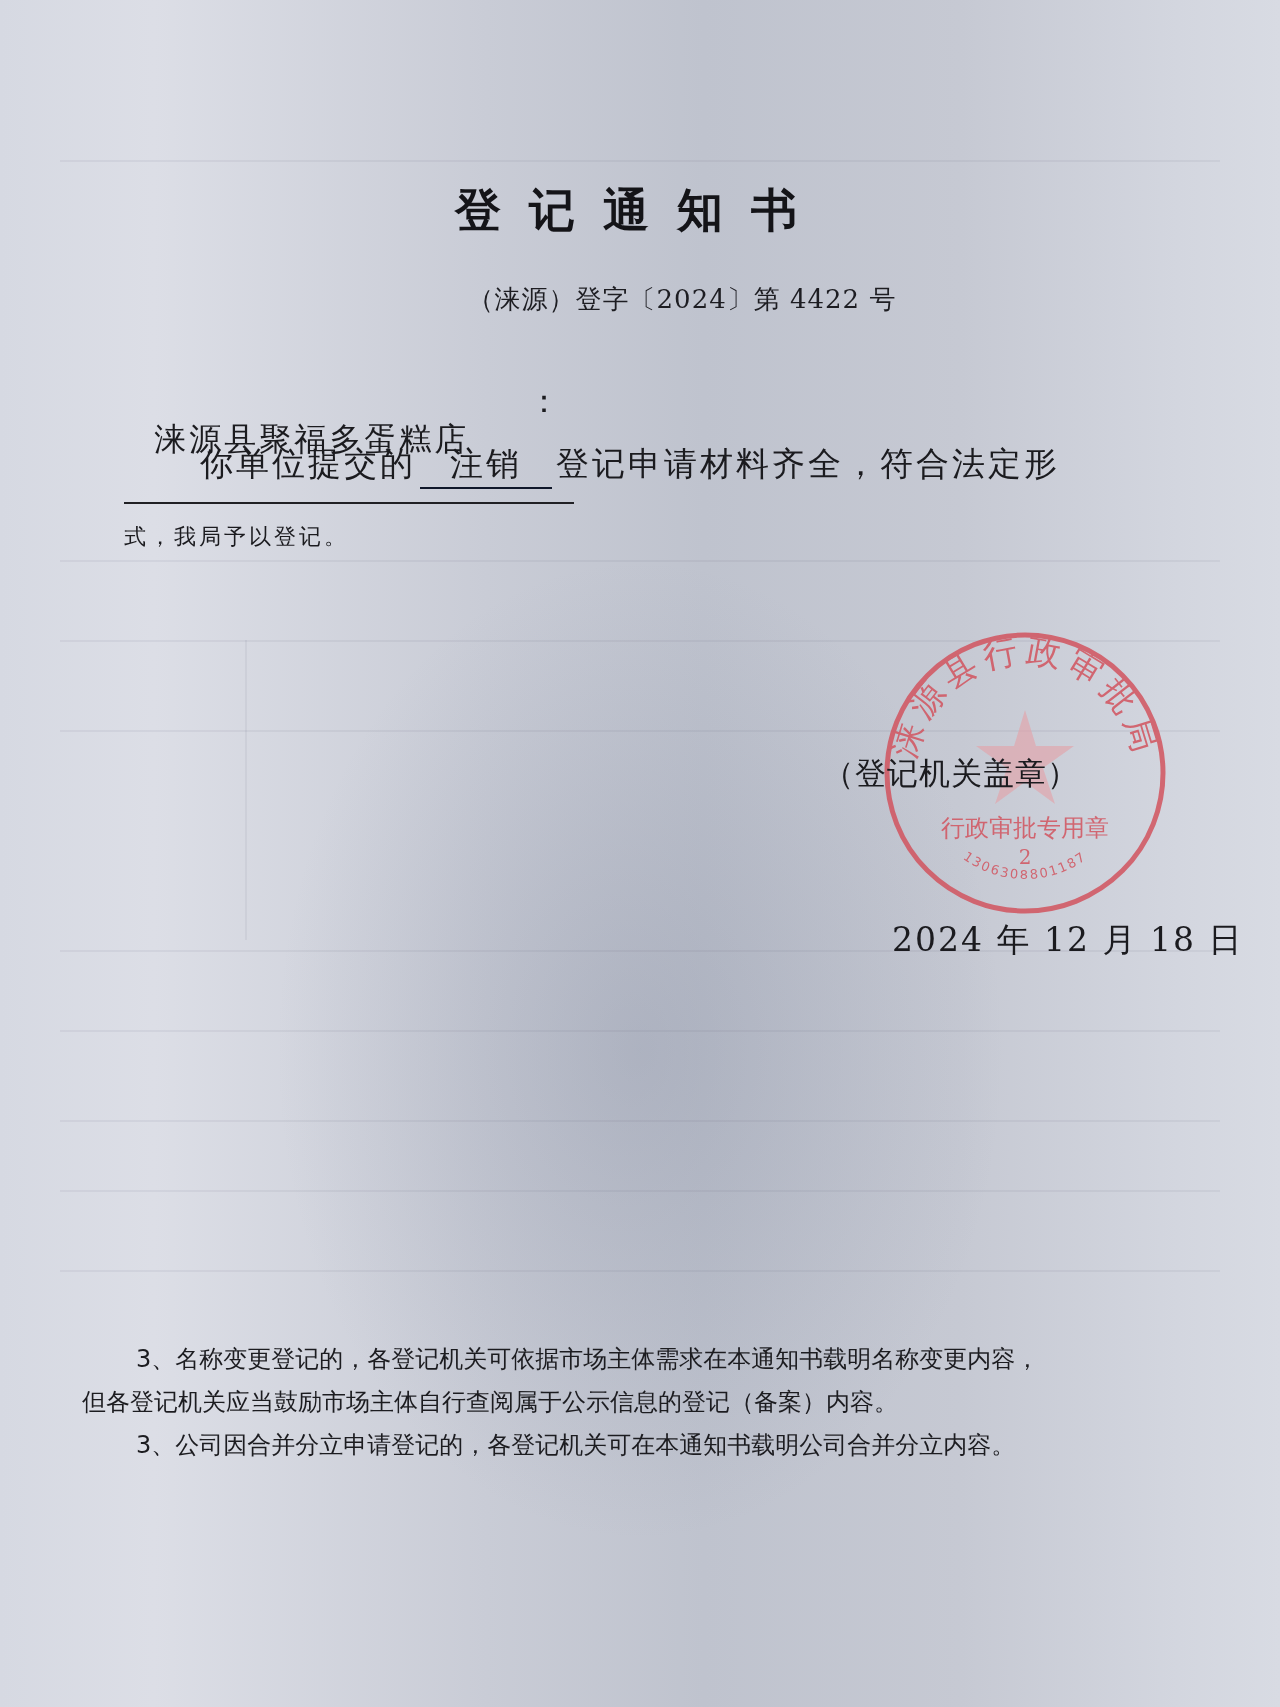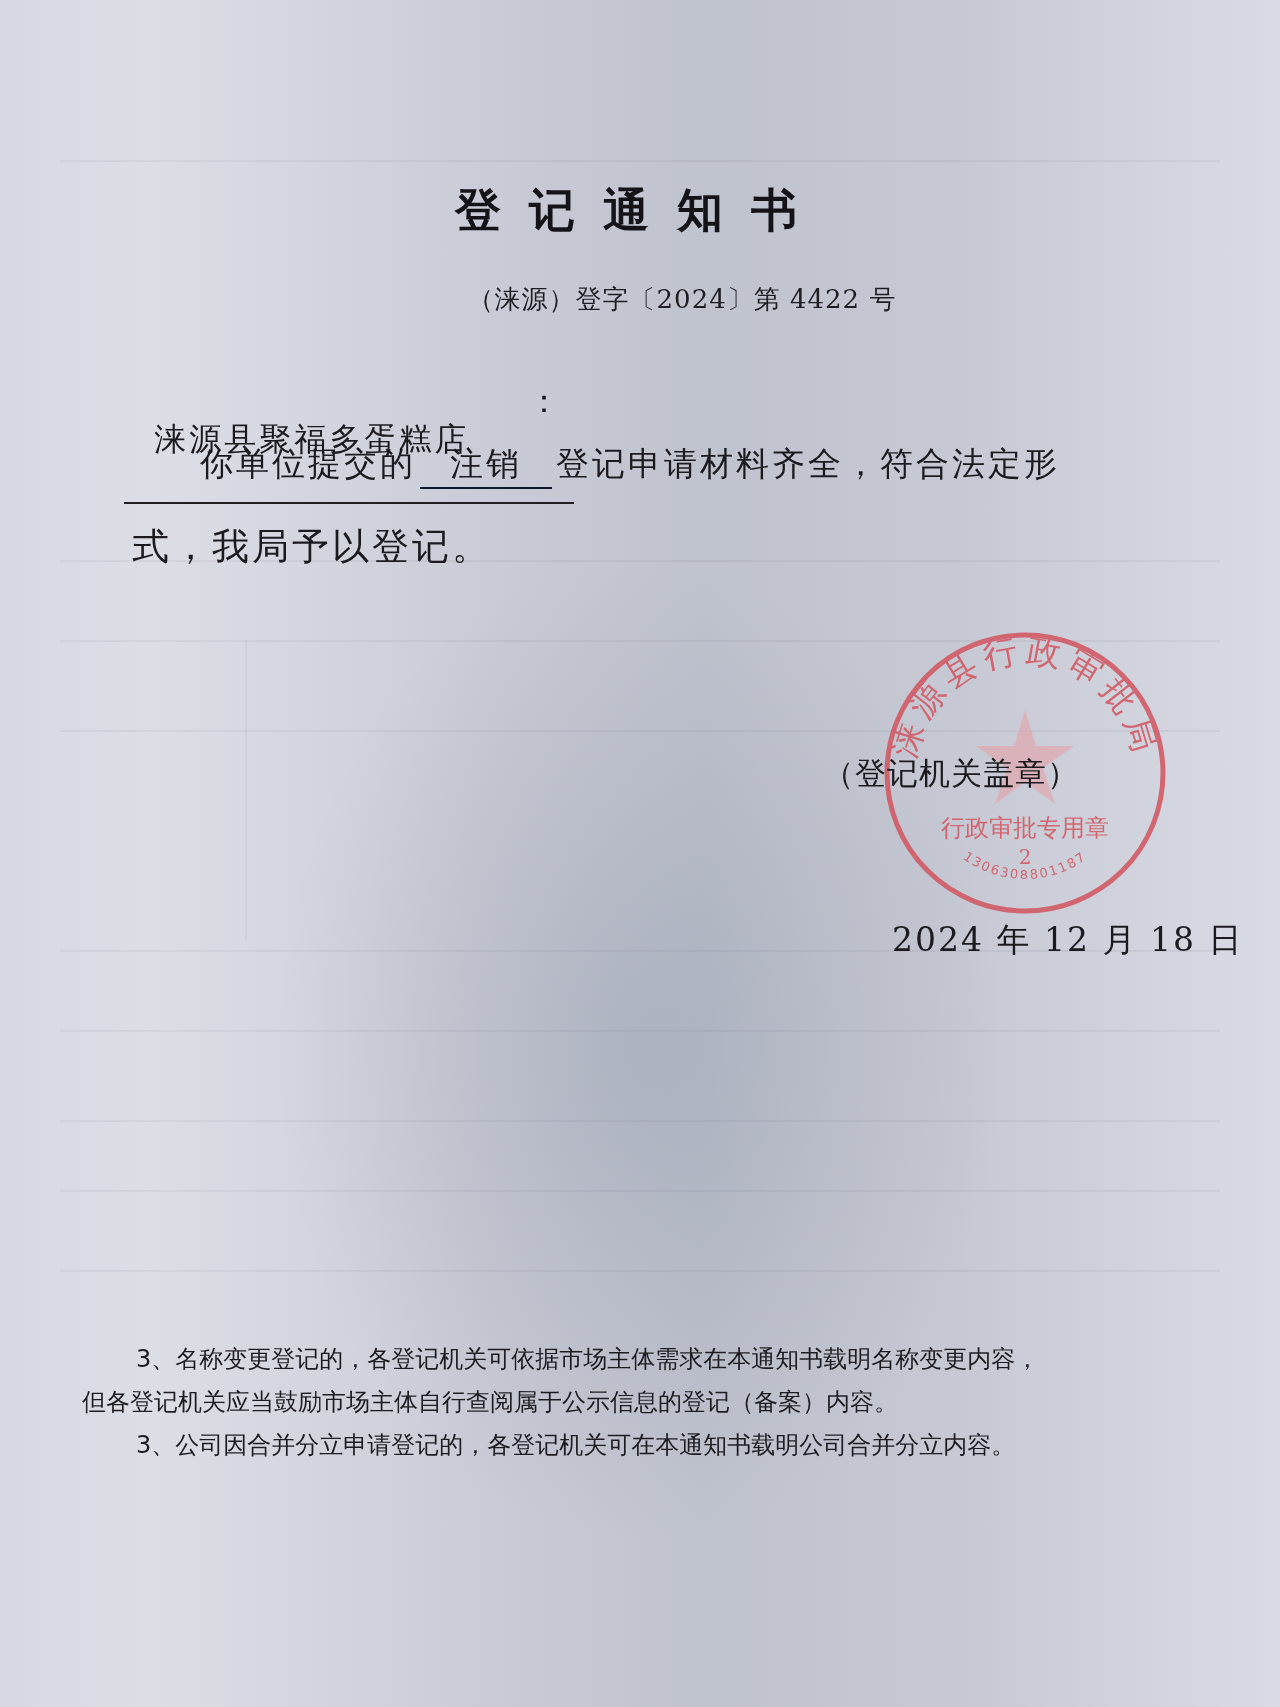--- a/index.html
+++ b/index.html
@@ -36,21 +36,21 @@
   .addressee .colon { position: absolute; right: 14px; top: 0; }
 
   .body-line1 {
     position: absolute; left: 200px; top: 442px; font-size: 33px; letter-spacing: 3px; white-space: nowrap;
   }
   .fill-blank {
     display: inline-block; min-width: 120px; border-bottom: 2px solid #0f172a; text-align: center;
     padding: 0 6px; margin: 0 4px; letter-spacing: 3px;
   }
   .body-line2 {
-    position: absolute; left: 132px; top: 522px; font-size: 37px; letter-spacing: 3px; white-space: nowrap;
+    position: absolute; left: 124px; top: 522px; font-size: 22px; letter-spacing: 3px; white-space: nowrap;
   }
 
   .seal-label {
     position: absolute; left: 823px; top: 753px; font-size: 31px; letter-spacing: 1px; z-index: 3;
   }
   .stamp {
     position: absolute; left: 880px; top: 628px; width: 290px; height: 290px; z-index: 2;
     opacity: 0.85;
   }
   .date {

